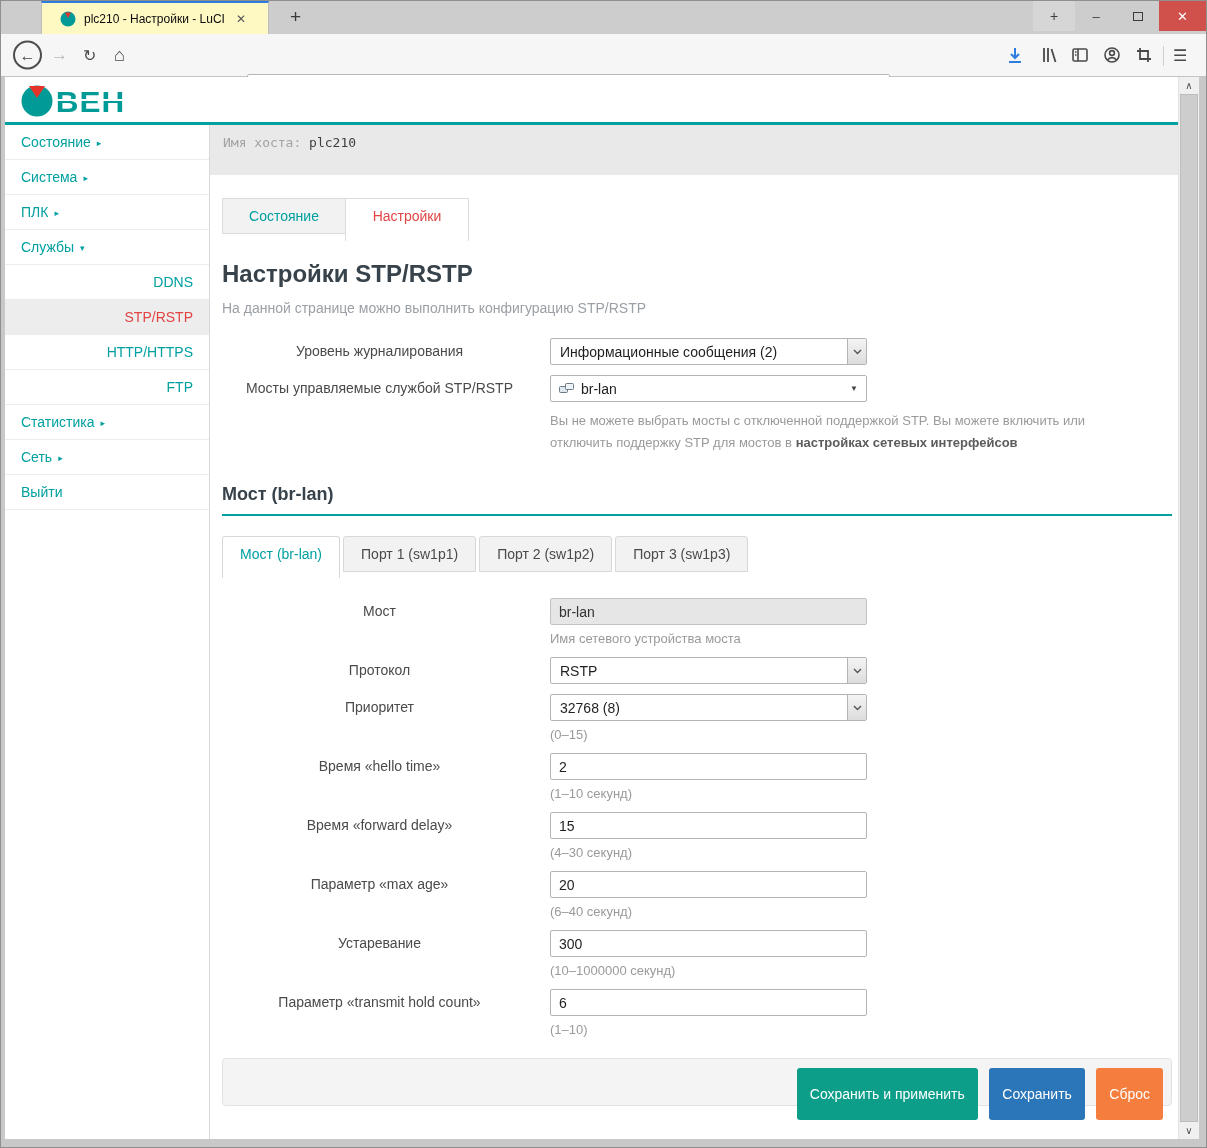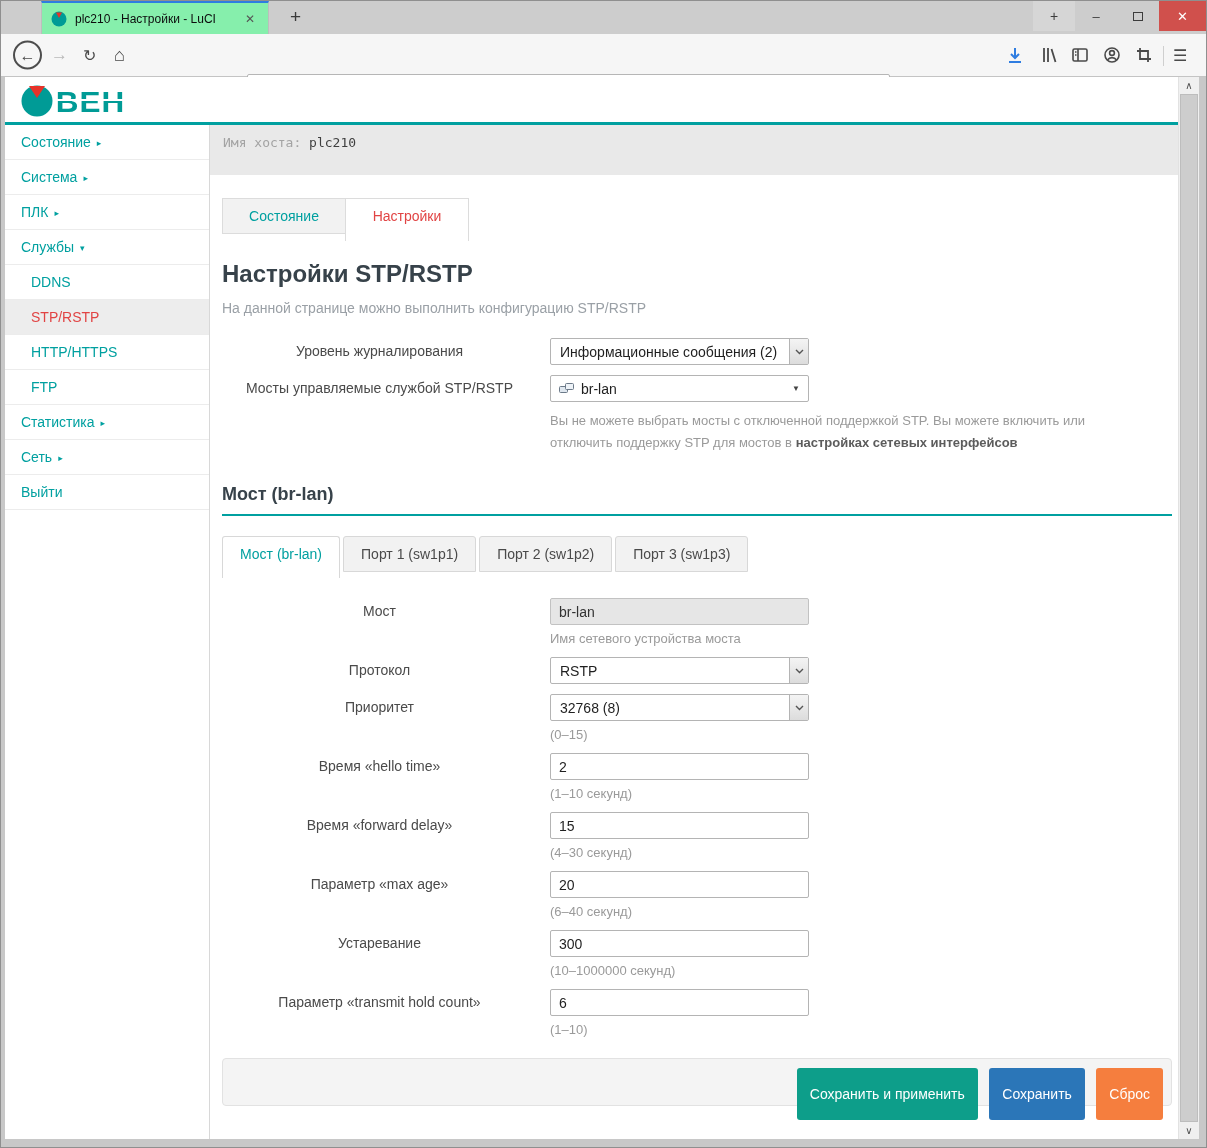--- a/index.html
+++ b/index.html
@@ -1,23 +1,23 @@
 <!DOCTYPE html>
 <html><head>
 <meta charset="utf-8">
 <style>
   * { margin:0; padding:0; box-sizing:border-box; }
   html,body { width:1207px; height:1148px; font-family:"Liberation Sans", sans-serif; }
   .window { position:absolute; inset:0; background:#c8c8c8; border:1px solid #8f8f8f; overflow:hidden; }
 
   
   .titlebar { position:absolute; top:0; left:0; right:0; height:33px; background:#cdcdcd; }
-  .tab { position:absolute; left:40px; top:0; width:228px; height:33px; background:#86efac;
+  .tab { position:absolute; left:40px; top:0; width:228px; height:33px; background:#fef9c3;
          border-top:2px solid #2f7ce0; border-left:1px solid #bdbdbd; border-right:1px solid #bdbdbd;
-         display:flex; align-items:center; padding:0 9px; }
+         display:flex; align-items:center; padding:0 18px; }
   .favicon { width:16px; height:16px; flex:none; }
   .tab-title { flex:1; font-size:12px; color:#0c0c0d; margin-left:8px; white-space:nowrap; overflow:hidden; }
   .tab-close { font-size:12px; color:#555; padding:2px 4px; cursor:default; }
   .newtab { position:absolute; left:281px; top:3px; font-size:19px; color:#3a3a3a; padding:2px 8px; }
   .win-controls { position:absolute; right:0; top:0; height:30px; display:flex; align-items:stretch; }
   .wc { width:42px; display:flex; align-items:center; justify-content:center; color:#3c3c3c; font-size:13px; }
   .wc.pin { background:#d6d6d6; font-size:14px; }
   .wc.max span { width:10px; height:9px; border:1.5px solid #3c3c3c; display:inline-block; }
   .wc.close { width:47px; background:#d0504c; color:#fff; font-size:13px; }
 
@@ -44,21 +44,21 @@
   
   .page { position:absolute; top:76px; left:4px; right:7px; bottom:8px; background:#fff; overflow:hidden; }
   .site-header { height:45px; background:#fff; display:flex; align-items:center; padding-left:15px; }
   .teal-line { height:3px; background:#00a0a0; }
   .body-row { display:flex; height:calc(100% - 48px); }
 
   
   .sidebar { width:205px; flex:none; border-right:1px solid #d8d8d8; background:#fff; }
   .nav-item { padding:0 16px; height:35px; line-height:35px; font-size:14px; color:#00a0a0;
               border-bottom:1px solid #ececec; cursor:default; white-space:nowrap; }
-  .nav-item.sub { padding-left:26px; }
+  .nav-item.sub { padding-left:26px;text-align:right; }
   .nav-item.active { background:#ededed; color:#e14444; }
   .arr { font-size:9px; margin-left:6px; color:#00a0a0; vertical-align:1px; }
 
   
   .main { flex:1; min-width:0; padding-right:21px; }
   .hostbar { height:50px; background:#e9e9e9; font-family:"DejaVu Sans Mono", monospace; font-size:13px;
              line-height:35px; padding-left:13px; color:#a3a3a3; }
   .hostbar b { color:#3f3f3f; font-weight:normal; }
   .content { padding:0 6px 0 12px; }
 
@@ -69,21 +69,21 @@
 
   .page-title { margin-top:26px; font-size:24px; font-weight:bold; color:#37424a; }
   .page-sub { margin-top:12px; font-size:14px; color:#9aa0a6; }
 
   .sec-h { margin-top:30px; font-size:18px; font-weight:bold; color:#37424a;
            padding-bottom:9px; border-bottom:2px solid #00a0a0; }
 
   .form { margin-top:22px; }
   .frow { display:flex; margin-bottom:10px; }
   .flabel { width:328px; flex:none; text-align:center; padding-right:13px; font-size:14px; color:#4a4a4a; line-height:27px; }
-  .fctrl { width:259px; flex:none; }
+  .fctrl { width:317px; flex:none; }
   .sel { height:27px; border:1px solid #b4b4b4; border-radius:2px; background:#fff; display:flex; align-items:center; }
   .sel-txt { flex:1; padding-left:9px; font-size:14px; color:#1f1f1f; white-space:nowrap; overflow:hidden; }
   .sel-btn { width:19px; align-self:stretch; background:linear-gradient(#f4f4f4,#dcdcdc); border-left:1px solid #b4b4b4;
              display:flex; align-items:center; justify-content:center; }
   .msel { height:27px; border:1px solid #b4b4b4; border-radius:2px; background:#fff; display:flex; align-items:center; padding:0 8px; }
   .msel-txt { font-size:14px; color:#1f1f1f; margin-left:7px; flex:1; }
   .msel-arr { font-size:8px; color:#444; }
   .tfield { width:100%; height:27px; border:1px solid #b4b4b4; border-radius:2px; padding:0 8px;
             font-size:14px; color:#1f1f1f; font-family:"Liberation Sans", sans-serif; background:#fff; }
   .tfield:disabled, .tfield.dis { background:#e6e6e6; color:#333; border-color:#c2c2c2; }

